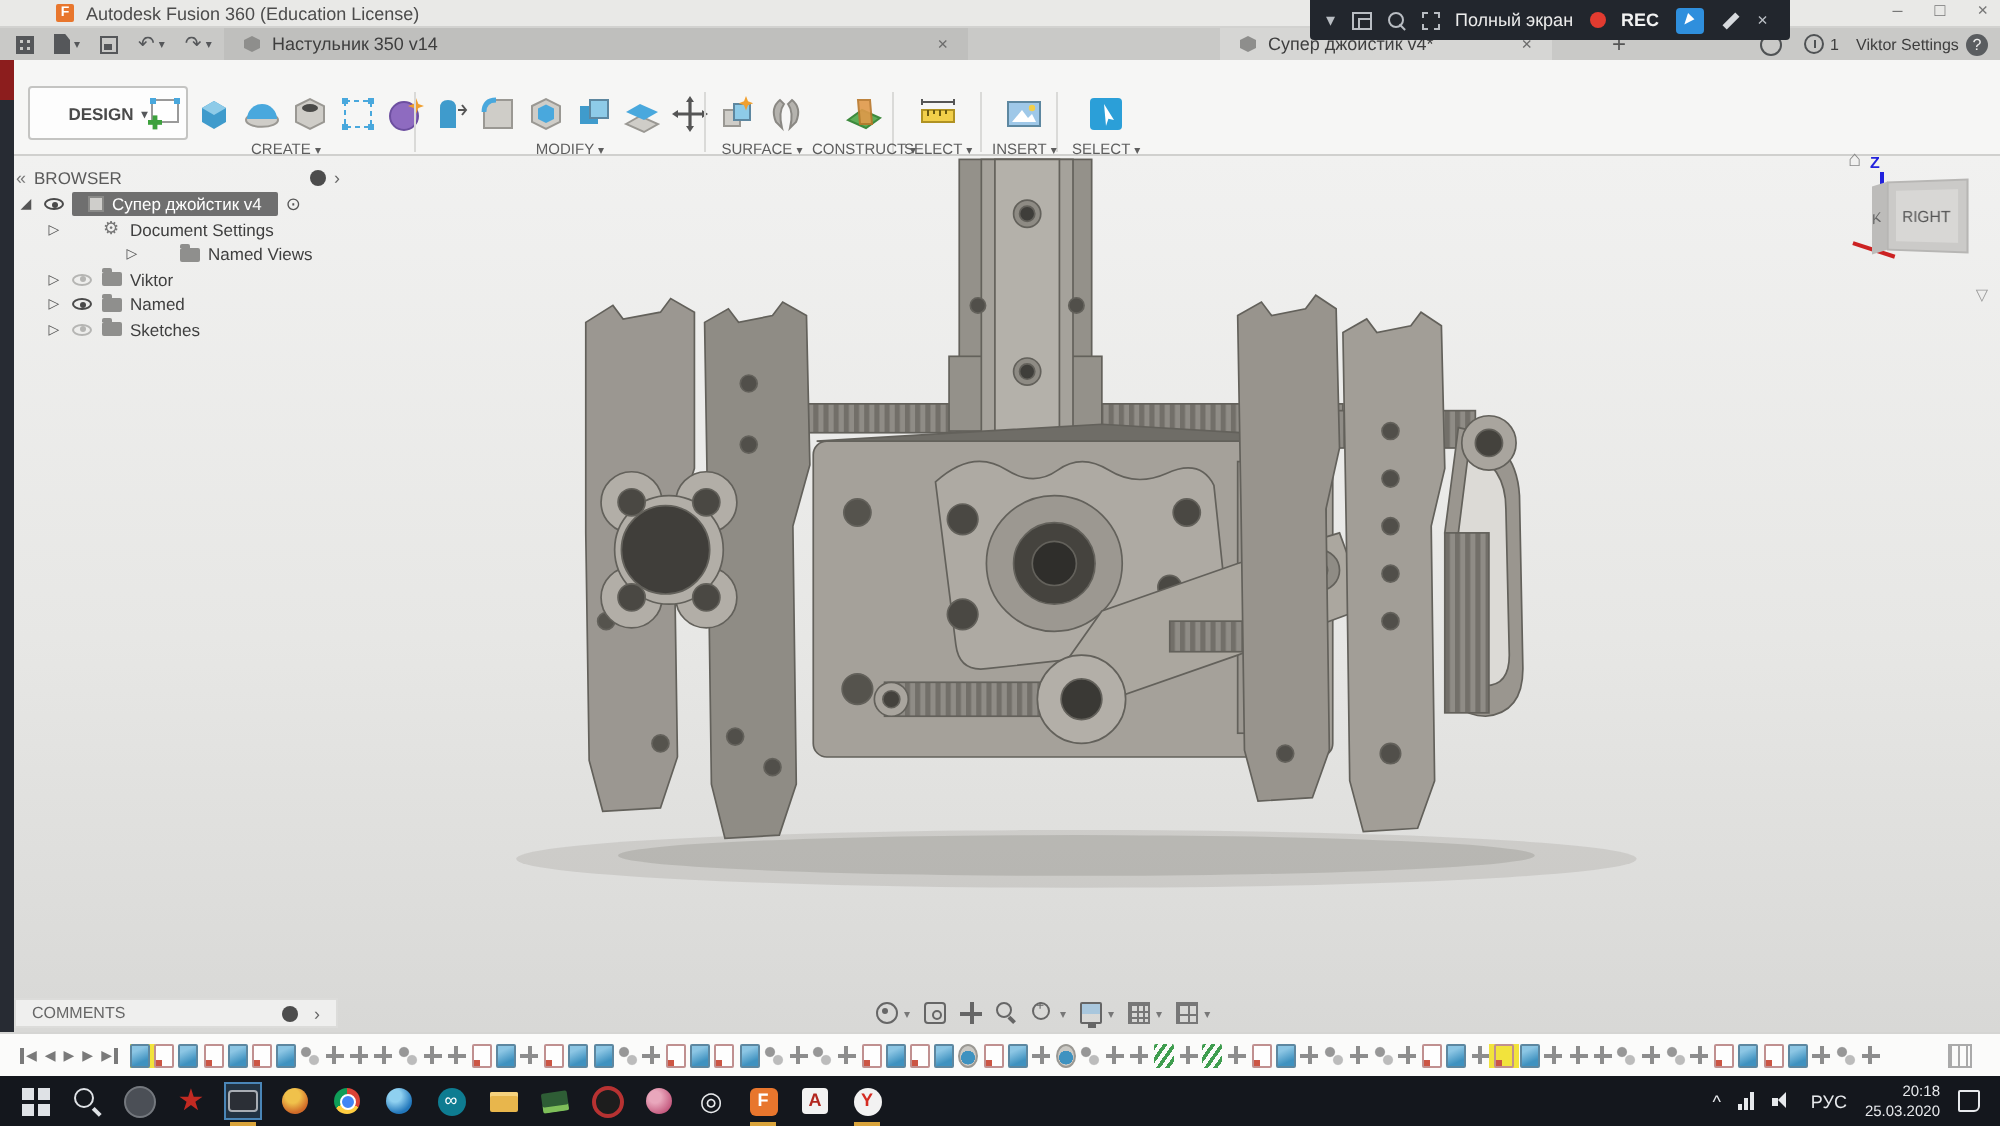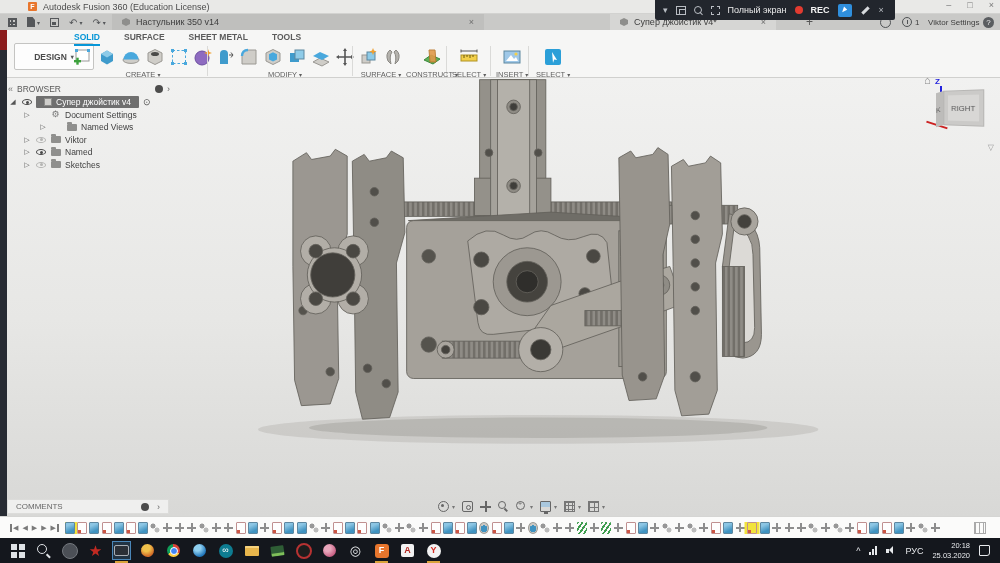--- a/index.html
+++ b/index.html
@@ -268,26 +268,20 @@
     </span>
     <span id="user-name">Viktor Settings</span>
     <span id="help-icon">?</span>
   </div>
 
   <div id="ribbon" class="abs">
     <div id="design-btn" class="abs">
       <span>DESIGN</span>
       <span class="g6">▾</span>
     </div>
-    <div id="ribbon-tabs" class="abs">
-      <span class="rtab active">SOLID</span>
-      <span class="rtab">SURFACE</span>
-      <span class="rtab">SHEET METAL</span>
-      <span class="rtab">TOOLS</span>
-    </div>
 
     <div class="rgroup" style="left:72px">
       <div class="ricons">
         <svg width="22" height="22" viewBox="0 0 22 22">
           <rect x="4" y="4" width="13" height="11" fill="#fff" stroke="#9a9a9a"></rect>
           <rect x="3" y="3" width="3" height="3" fill="#49a8dd"></rect>
             <rect x="15" y="3" width="3" height="3" fill="#49a8dd"></rect>
           <rect x="2" y="14" width="7" height="2.4" fill="#3da13d"></rect>
             <rect x="4.3" y="11.7" width="2.4" height="7" fill="#3da13d"></rect>
         </svg>
@@ -546,21 +540,21 @@
       </div>
       <div id="browser-rows">
           <div class="brow" style="padding-left: 14px;">
             <span class="arrow">▷</span>
             <span class="eye none"></span>
             <span class="b-ico">
               <span class="gear-gly">⚙</span>
             </span>
             <span>Document Settings</span>
           </div>
-          <div class="brow" style="padding-left: 30px;">
+          <div class="brow" style="padding-left: 30px; margin-left: 23px;">
             <span class="arrow">▷</span>
             <span class="eye none"></span>
             <span class="b-ico">
               <span class="folder"></span>
             </span>
             <span>Named Views</span>
           </div>
           <div class="brow" style="padding-left: 14px;">
             <span class="arrow">▷</span>
             <span class="eye dim"></span>

